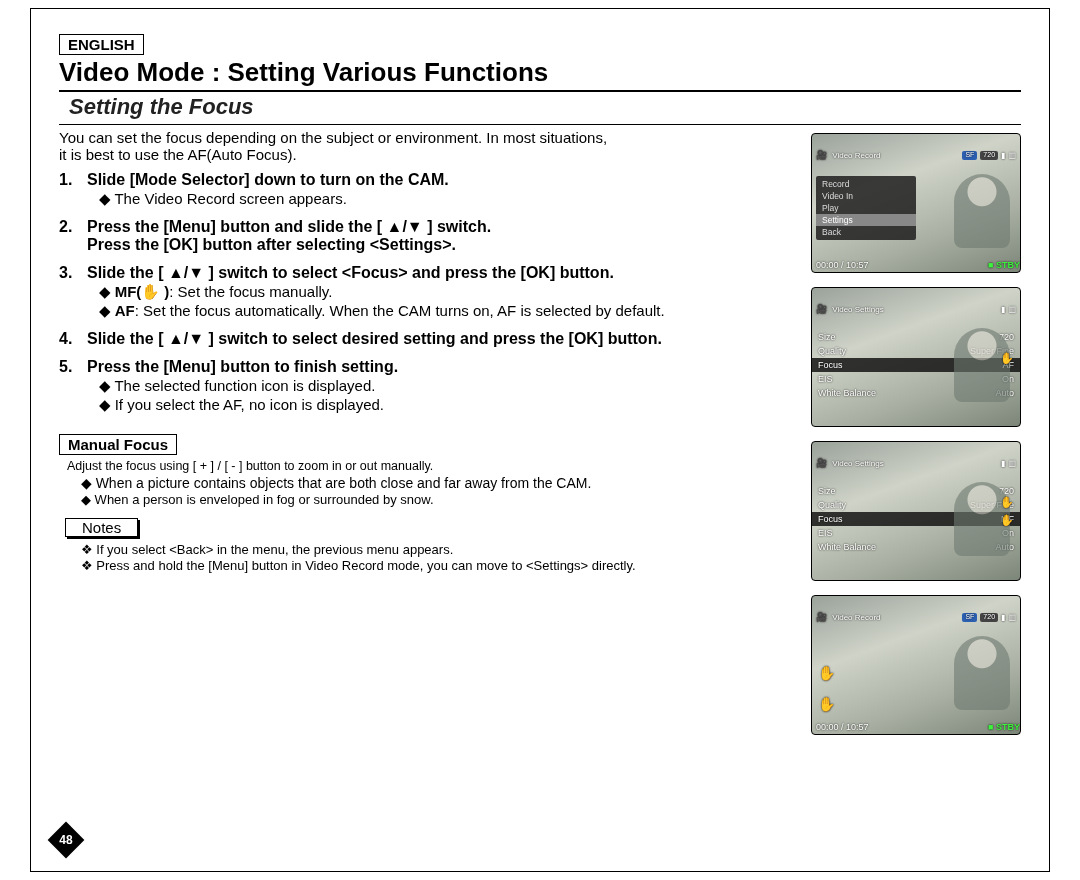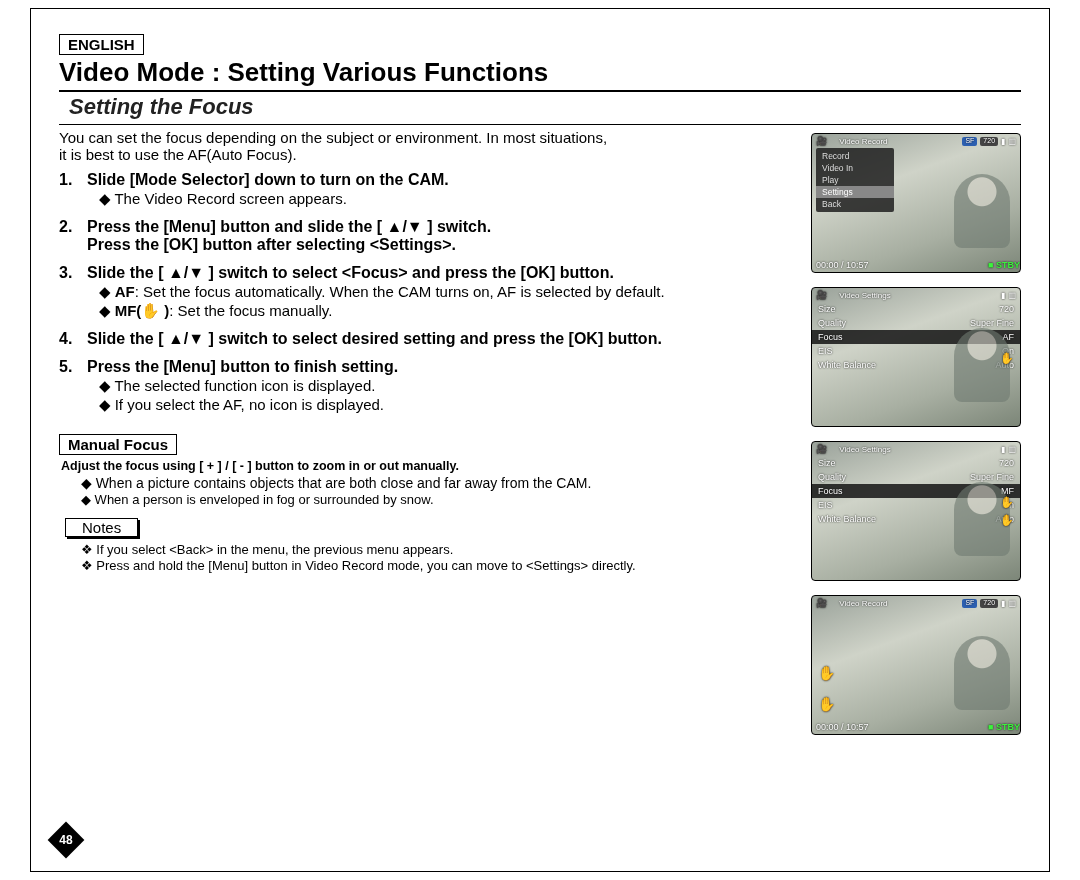--- a/index.html
+++ b/index.html
@@ -102,23 +102,23 @@
   }
   .notes-box {
     border: 1.5px solid #000;
     box-shadow: 2px 2px 0 #000;
     display: inline-block;
     padding: 0 16px;
     font-size: 15px;
     margin: 10px 0 4px 6px;
   }
   .mf-notes {
-    font-weight: bold;
+    font-weight: normal;
     font-size: 12.5px;
-    margin: 4px 0 2px 2px;
+    margin: 4px 0 2px 8px;
   }
   .page-num {
     position: absolute;
     left: 22px;
     bottom: 18px;
     width: 26px;
     height: 26px;
     background: #000;
     transform: rotate(45deg);
   }
@@ -143,30 +143,30 @@
     height: 138px;
     margin-bottom: 14px;
     background: linear-gradient(160deg, #9aa29a 0%, #cfd3c8 35%, #a8afa2 70%, #7c8678 100%);
     overflow: hidden;
     font-size: 9px;
     color: #fff;
   }
   .screen-header {
     display: flex;
     align-items: center;
-    gap: 12px;
-    padding: 2px 4px;
+    gap: 5px;
+    padding: 16px 4px;
     font-size: 8px;
     color: #fff;
     text-shadow: 0 0 2px #000;
   }
   .cam-icon::before { content: "🎥"; font-size: 9px; }
   .menu-panel {
     background: rgba(30,30,30,0.85);
-    width: 78px;
+    width: 100px;
     margin-left: 4px;
     border-radius: 2px;
     padding: 2px 0;
   }
   .menu-item {
     padding: 1px 6px;
     font-size: 8.5px;
     color: #ddd;
   }
   .menu-item.selected {
@@ -249,24 +249,24 @@
         </li>
 
         <li>
           <div class="step-title">Press the [Menu] button and slide the [ ▲/▼ ] switch.</div>
           <div class="step-title">Press the [OK] button after selecting &lt;Settings&gt;.</div>
         </li>
 
         <li>
           <div class="step-title">Slide the [ ▲/▼ ] switch to select &lt;Focus&gt; and press the [OK] button.</div>
           <div class="bullet diamond">
-            <b>AF</b><span>: Set the focus automatically. When the CAM turns on, AF is selected by default.</span>
+            <b>MF(</b><span>✋</span><b> )</b><span>: Set the focus manually.</span>
           </div>
           <div class="bullet diamond">
-            <b>MF(</b><span>✋</span><b> )</b><span>: Set the focus manually.</span>
+            <b>AF</b><span>: Set the focus automatically. When the CAM turns on, AF is selected by default.</span>
           </div>
         </li>
 
         <li>
           <div class="step-title">Slide the [ ▲/▼ ] switch to select desired setting and press the [OK] button.</div>
         </li>
 
         <li>
           <div class="step-title">Press the [Menu] button to finish setting.</div>
           <div class="bullet diamond">The selected function icon is displayed.</div>

